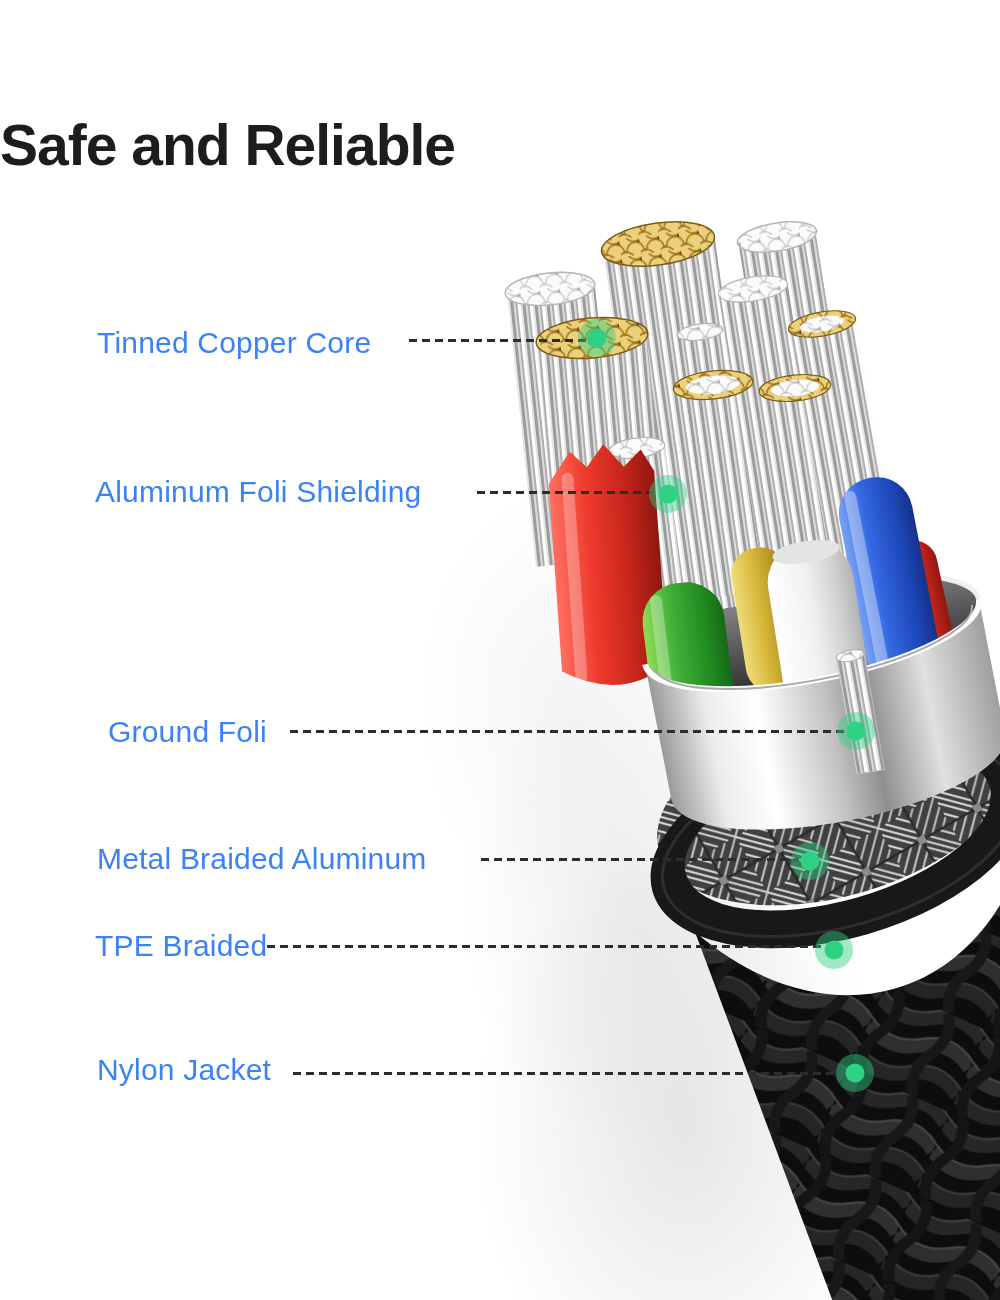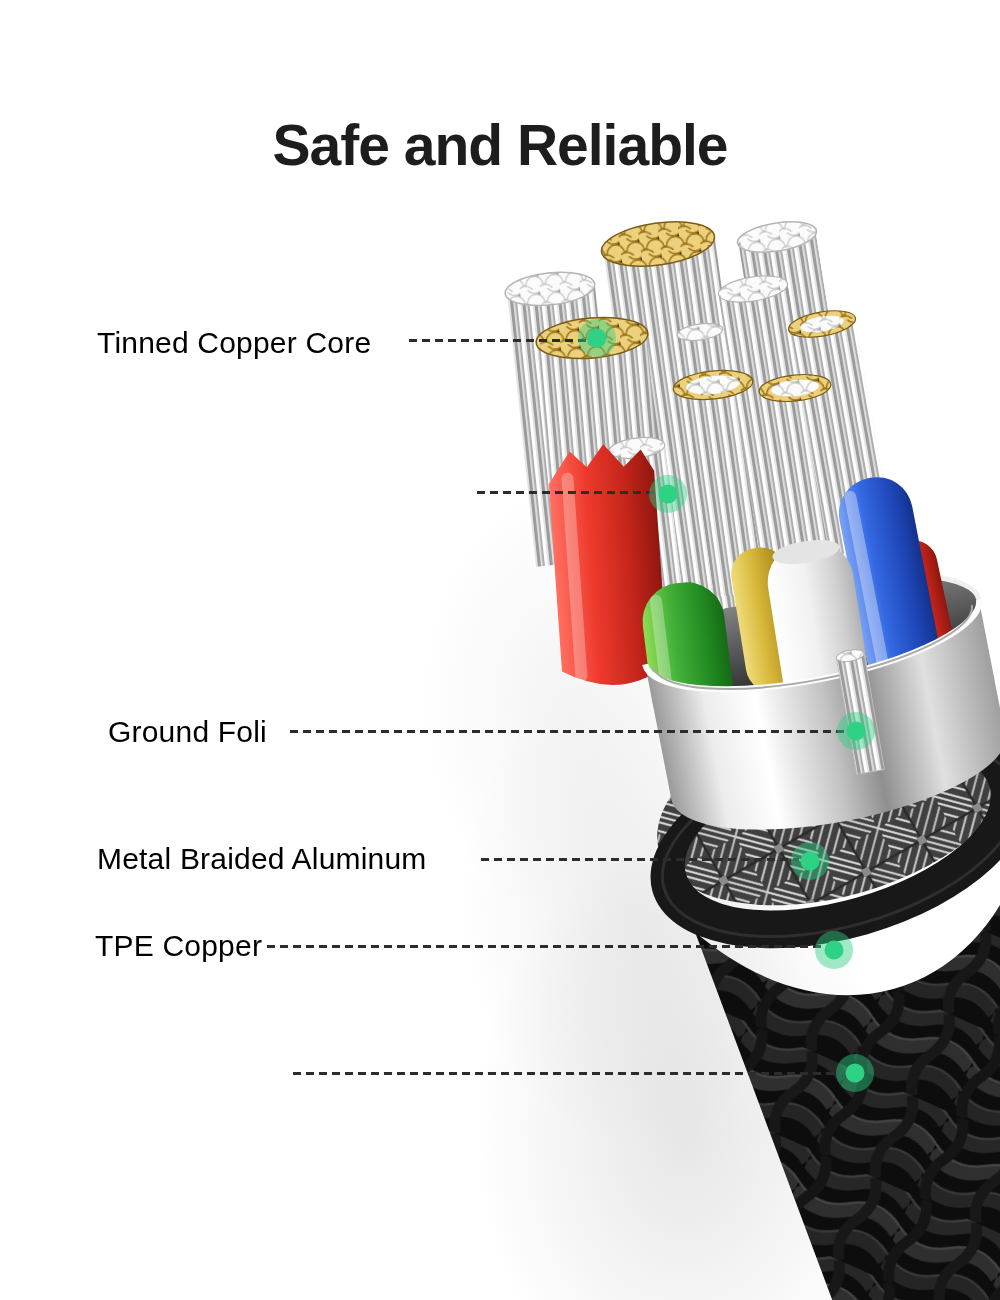--- a/index.html
+++ b/index.html
@@ -4,23 +4,23 @@
 <style>
   html,body{margin:0;padding:0;background:#ffffff;}
   .page{position:relative;width:1000px;height:1300px;overflow:hidden;background:#ffffff;
         font-family:"Liberation Sans", sans-serif;}
   .bgwash{position:absolute;inset:0;pointer-events:none;
     background-image:
       radial-gradient(300px 420px at 685px 1130px, rgba(100,100,100,0.16), rgba(100,100,100,0) 70%),
       radial-gradient(250px 340px at 635px 905px, rgba(100,100,100,0.11), rgba(100,100,100,0) 70%),
       radial-gradient(210px 310px at 565px 700px, rgba(100,100,100,0.07), rgba(100,100,100,0) 70%);}
   svg.cable{position:absolute;left:0;top:0;}
-  .title{position:absolute;top:74px;left:0;width:100%;text-align:center;
+  .title{position:absolute;top:74px;left:0;width:100%;
          font-size:57px;font-weight:bold;letter-spacing:-1px;color:#1d1d1d;}
-  .callout-text{position:absolute;transform:translateY(-50%);font-size:30px;color:#000000;
+  .callout-text{position:absolute;transform:translateY(-50%);font-size:30px;color:#3b82f6;
                 white-space:nowrap;letter-spacing:0.2px;}
   .callout-line{position:absolute;height:3px;
                 background:repeating-linear-gradient(90deg,#2c2c2c 0 8px,rgba(0,0,0,0) 8px 13px);}
   .marker{position:absolute;width:38px;height:38px;border-radius:50%;
           background:rgba(47,209,133,0.45);transform:translate(-50%,-50%);}
   .marker::after{content:"";position:absolute;left:50%;top:50%;width:19px;height:19px;
           border-radius:50%;background:#2fd185;transform:translate(-50%,-50%);}
 </style>
 </head>
 <body>
@@ -243,30 +243,32 @@
       <ellipse cx="858" cy="655" rx="14" ry="5.5" fill="url(#silverDots)" stroke="#b0b0b0" stroke-width="1"></ellipse>
     </g>
   </svg>
 
   <h1 class="title">Safe and Reliable</h1>
 
   <span class="callout-text" style="left:97px;top:343px">Tinned Copper Core</span>
   <span class="callout-line" style="left:409px;top:339px;width:181px"></span>
   <span class="marker" style="left:597px;top:338px"></span>
 
+  <span class="callout-text" style="left:95px;top:492px">Aluminum Foli Shielding</span>
   <span class="callout-line" style="left:477px;top:491px;width:181px"></span>
   <span class="marker" style="left:668px;top:494px"></span>
 
   <span class="callout-text" style="left:108px;top:732px">Ground Foli</span>
   <span class="callout-line" style="left:290px;top:730px;width:554px"></span>
   <span class="marker" style="left:856px;top:731px"></span>
 
   <span class="callout-text" style="left:97px;top:859px">Metal Braided Aluminum</span>
   <span class="callout-line" style="left:481px;top:858px;width:318px"></span>
   <span class="marker" style="left:810px;top:861px"></span>
 
-  <span class="callout-text" style="left:95px;top:946px">TPE Copper</span>
+  <span class="callout-text" style="left:95px;top:946px">TPE Braided</span>
   <span class="callout-line" style="left:267px;top:945px;width:555px"></span>
   <span class="marker" style="left:834px;top:950px"></span>
 
+  <span class="callout-text" style="left:97px;top:1070px">Nylon Jacket</span>
   <span class="callout-line" style="left:293px;top:1072px;width:549px"></span>
   <span class="marker" style="left:855px;top:1073px"></span>
 </div>
 
 </body></html>

